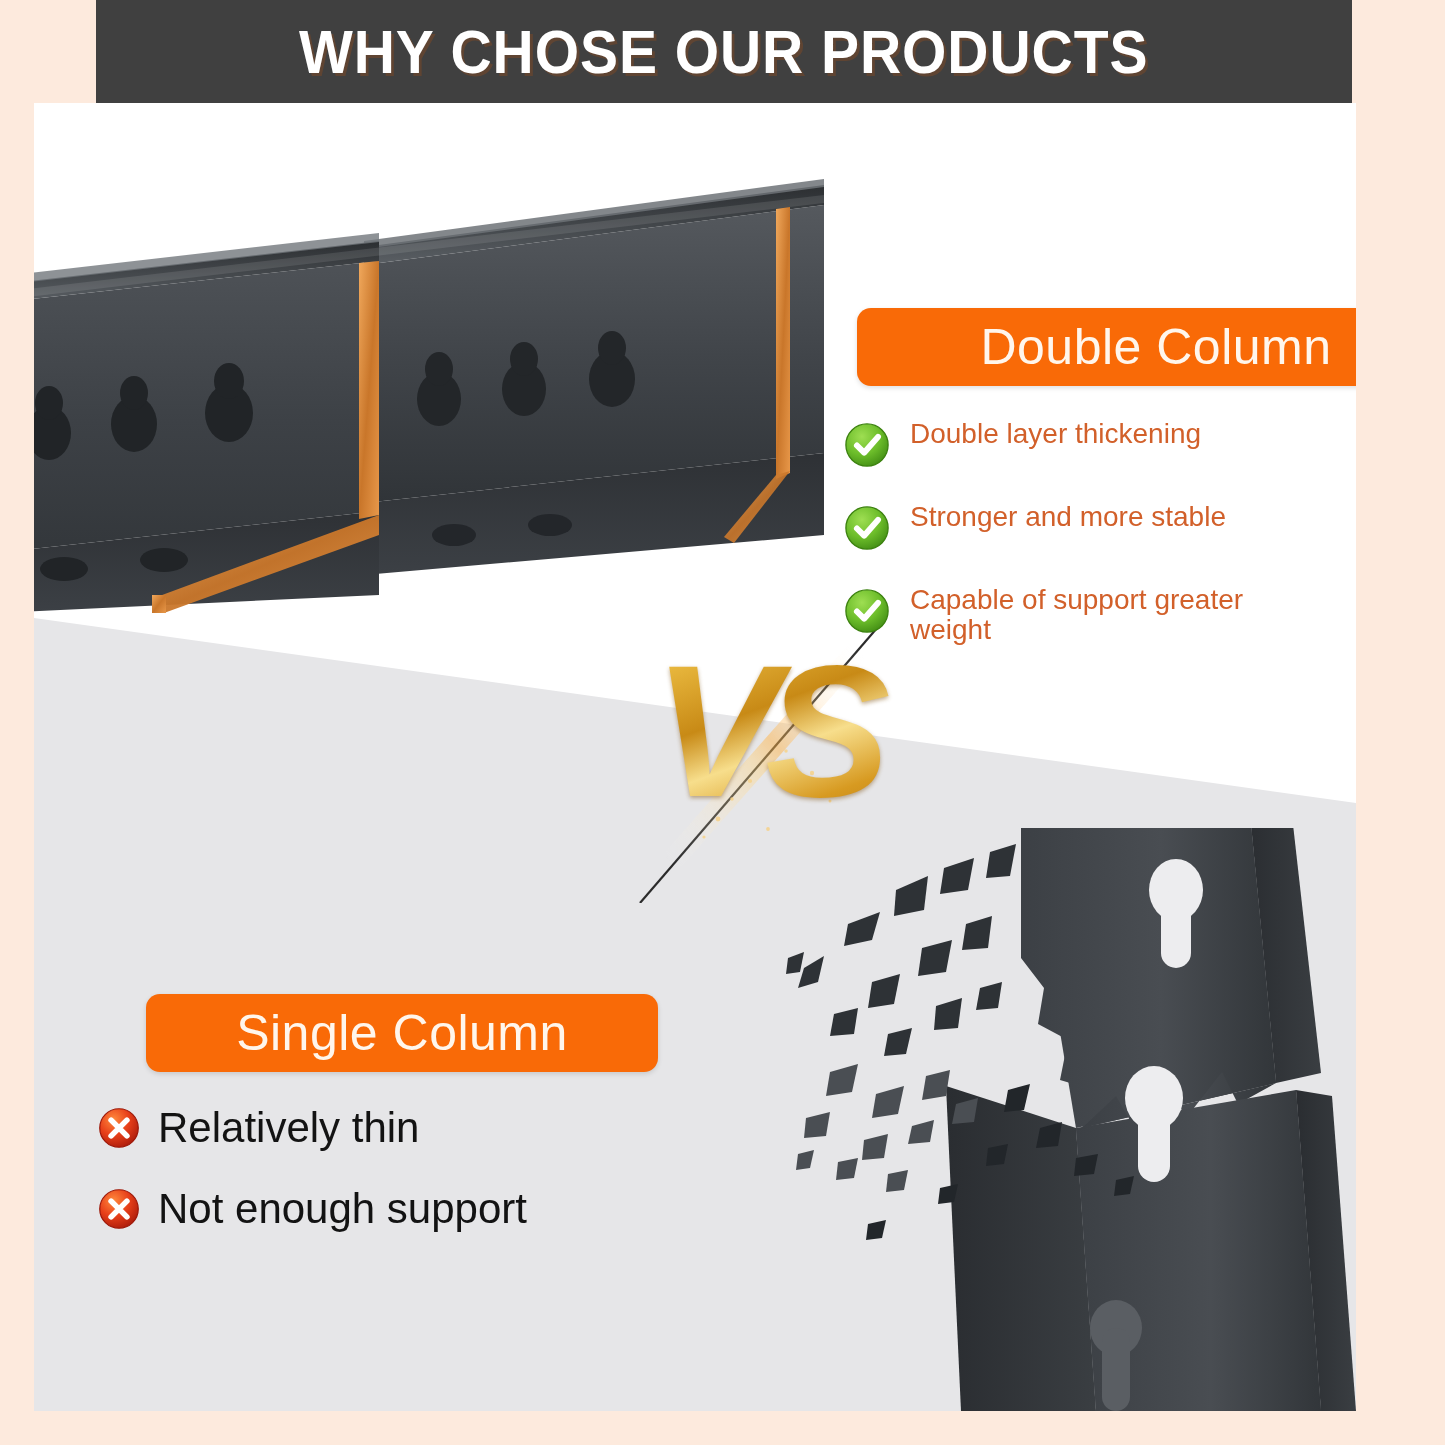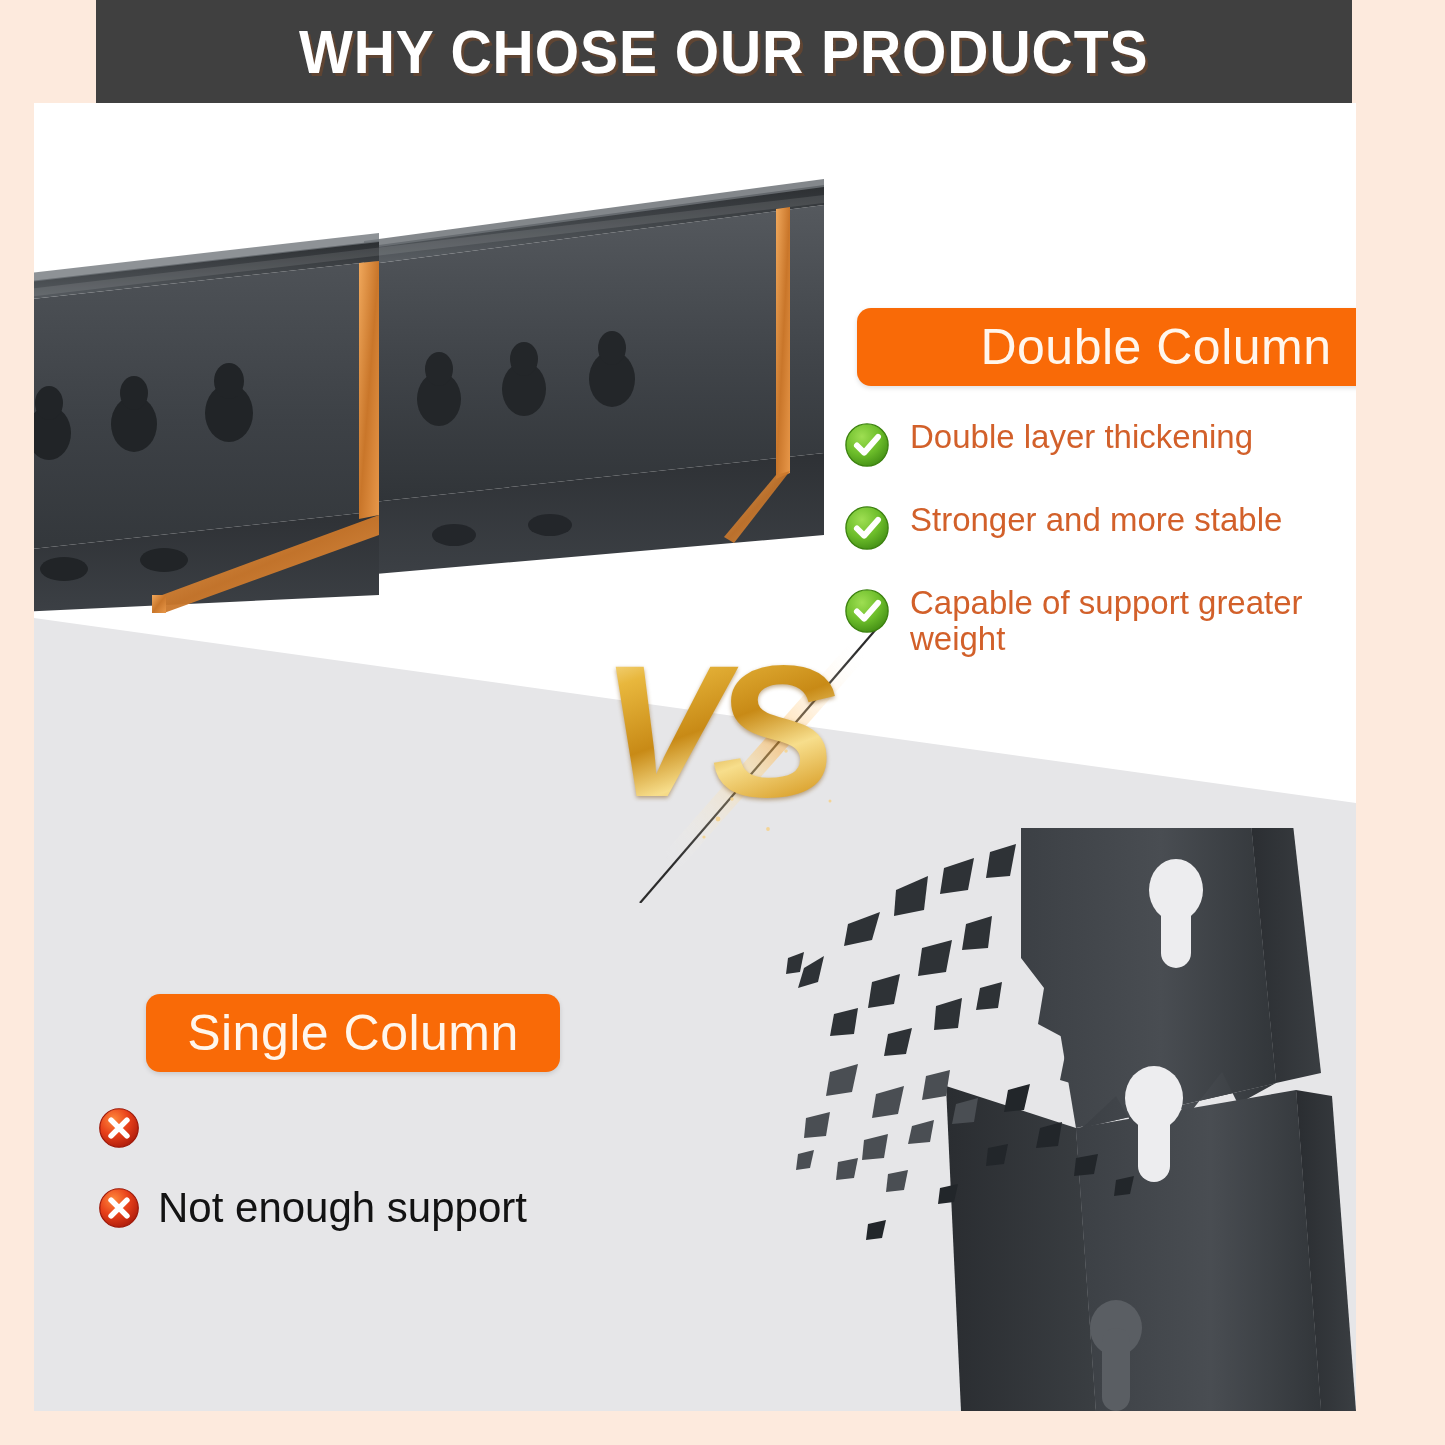--- a/index.html
+++ b/index.html
@@ -47,21 +47,21 @@
 
   
   .vs-wrap{
     position:absolute;left:566px;top:520px;width:330px;height:280px;
   }
   .vs-slash{
     position:absolute;left:0;top:0;width:100%;height:100%;
   }
   .vs-text{
     position:absolute;left:0;top:14px;width:100%;
-    text-align:left;
+    text-align:center;
     font-size:188px;font-weight:bold;font-style:italic;
     letter-spacing:-14px;
     line-height:1;
     background:linear-gradient(160deg,#FFF3C2 0%,#E8B73D 18%,#C88A16 42%,#F7DE8C 58%,#D79A21 78%,#B2700D 100%);
     -webkit-background-clip:text;background-clip:text;
     color:transparent;
     -webkit-text-fill-color:transparent;
     filter:drop-shadow(0 2px 2px rgba(120,70,0,.45));
     font-family:"Liberation Sans", sans-serif;
   }
@@ -75,39 +75,39 @@
     box-shadow:0 2px 5px rgba(0,0,0,.13);
   }
   .badge span{
     color:#FFF6EC;
     font-size:50px;
     letter-spacing:.5px;
     white-space:nowrap;
     font-family:"Liberation Sans", sans-serif;
   }
   #badge-double{left:823px;top:205px;width:512px;height:78px;padding-left:43px;}
-  #badge-single{left:112px;top:891px;width:414px;height:78px;}
+  #badge-single{left:112px;top:891px;width:512px;height:78px;}
 
   
   .bullets{position:absolute;}
   #bullets-double{left:810px;top:316px;width:600px;}
   #bullets-single{left:64px;top:1002px;width:790px;}
 
   .bullet{
     display:flex;align-items:flex-start;
     margin-bottom:34px;
   }
   #bullets-single .bullet{margin-bottom:36px;}
 
   .bullet .ico{
     flex:0 0 auto;width:46px;height:46px;margin-right:20px;margin-top:3px;
   }
   #bullets-single .bullet .ico{width:42px;height:42px;margin-top:2px;margin-right:18px;}
   .bullet .txt{
-    font-size:33px;line-height:1.08;
+    font-size:28px;line-height:1.08;
     font-family:"Liberation Sans", sans-serif;
   }
   #bullets-double .bullet .txt{color:#D2602A;}
   #bullets-single .bullet .txt{color:#131313;font-size:42px;}
 
   
   .broken{
     position:absolute;left:742px;top:725px;width:580px;height:583px;overflow:hidden;
   }
   .broken svg{display:block;}
@@ -384,20 +384,21 @@
             <radialGradient id="rxk" cx="36%" cy="28%" r="80%">
               <stop offset="0" stop-color="#ff8a3d"></stop>
               <stop offset="0.5" stop-color="#e8401a"></stop>
               <stop offset="1" stop-color="#a8190a"></stop>
             </radialGradient>
           </defs>
           <circle cx="24" cy="24" r="22" fill="url(#rxk)"></circle>
           <circle cx="24" cy="24" r="22" fill="none" stroke="#9d1708" stroke-width="1.4"></circle>
           <path d="M15 15 L33 33 M33 15 L15 33" fill="none" stroke="#ffffff" stroke-width="6.4" stroke-linecap="round"></path>
         </svg>
+        <div class="txt">Relatively thin</div>
       </div>
 
       <div class="bullet">
         <svg class="ico" viewBox="0 0 48 48">
           <circle cx="24" cy="24" r="22" fill="url(#rxk)"></circle>
           <circle cx="24" cy="24" r="22" fill="none" stroke="#9d1708" stroke-width="1.4"></circle>
           <path d="M15 15 L33 33 M33 15 L15 33" fill="none" stroke="#ffffff" stroke-width="6.4" stroke-linecap="round"></path>
         </svg>
         <div class="txt">Not enough support</div>
       </div>

